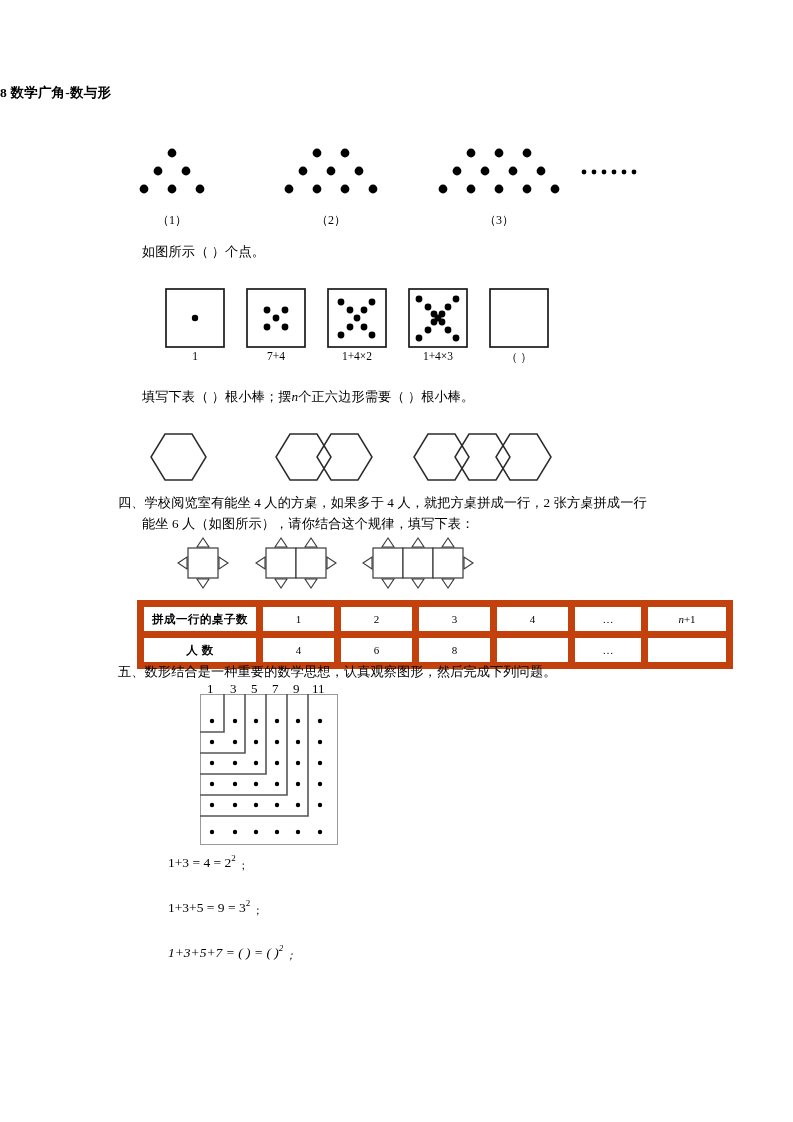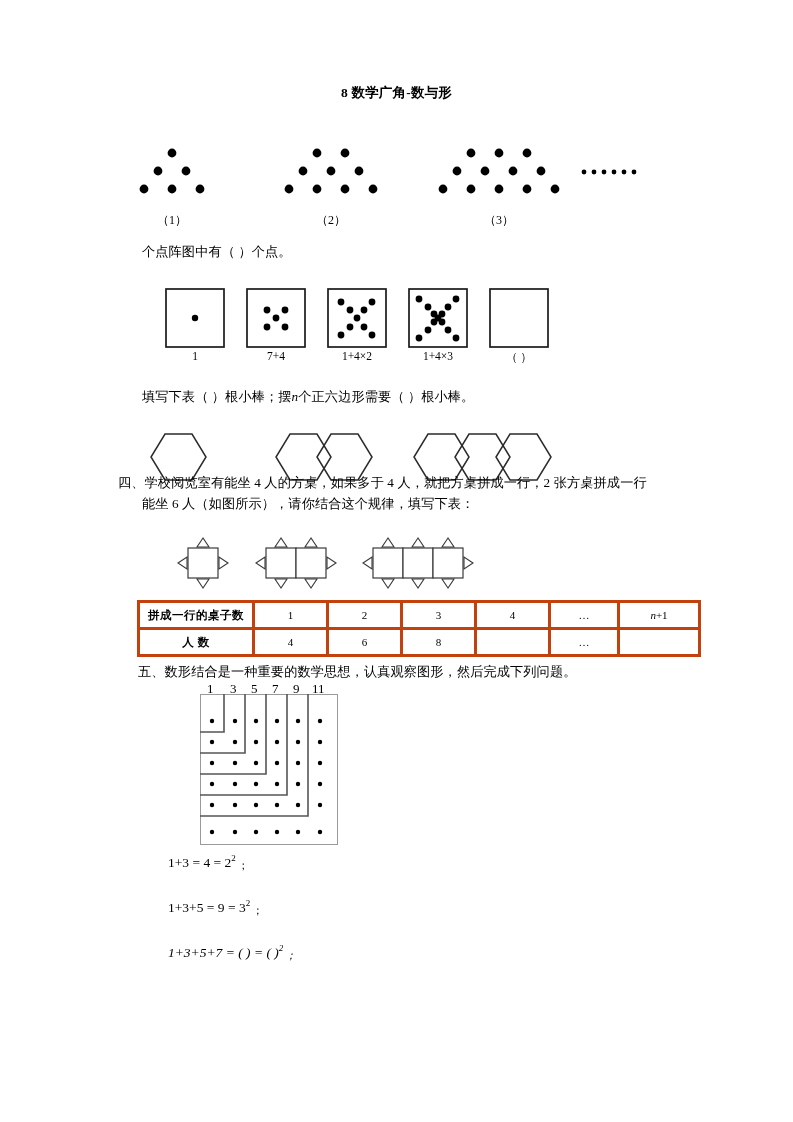--- a/index.html
+++ b/index.html
@@ -19,36 +19,36 @@
     position: absolute;
     left: 0; top: 0;
     width: 793px;
     height: 1122px;
   }
   .doc-title {
     position: absolute;
     left: 0;
     top: 84px;
     width: 793px;
-    text-align: center;
+    text-align: left;
     font-size: 13.5px;
     font-weight: bold;
     letter-spacing: 0.2px;
   }
   .q-text {
     position: absolute;
     font-size: 13.2px;
     line-height: 21px;
     letter-spacing: 0.1px;
   }
   .q1 { left: 118px; top: 116px; width: 570px; }
   .q2 { left: 118px; top: 241px; width: 572px; }
   .q3 { left: 118px; top: 386px; width: 572px; }
-  .q4 { left: 118px; top: 472px; width: 572px; }
-  .q5 { left: 118px; top: 661px; width: 572px; margin-left: 20px; }
+  .q4 { left: 118px; top: 492px; width: 572px; }
+  .q5 { left: 118px; top: 661px; width: 572px; }
   .indent { display: block; padding-left: 24px; }
   .ital { font-style: italic; font-family: "Liberation Serif", serif; }
 
   
   .fig1 { position: absolute; left: 118px; top: 140px; width: 570px; height: 95px; }
   .fig-caption {
     position: absolute;
     font-size: 12px;
     text-align: center;
     width: 60px;
@@ -73,21 +73,21 @@
 
   
   .dtable {
     position: absolute;
     left: 137px;
     top: 600px;
     border-collapse: collapse;
     font-size: 11px;
   }
   .dtable td {
-    border: 3px solid #c2410c;
+    border: 7px solid #c2410c;
     height: 24px;
     text-align: center;
     vertical-align: middle;
     padding: 0 2px;
   }
   .dtable td.rowhead {
     width: 108px;
     font-size: 11.5px;
     font-weight: bold;
     letter-spacing: 0.5px;
@@ -173,21 +173,21 @@
         <circle cx="506" cy="32" r="2.4" fill="#000"></circle>
         <circle cx="516" cy="32" r="2.4" fill="#000"></circle>
       </g>
     </svg>
     <div class="fig-caption" style="left:24px; top:72px;">（1）</div>
     <div class="fig-caption" style="left:183px; top:72px;">（2）</div>
     <div class="fig-caption" style="left:351px; top:72px;">（3）</div>
   </div>
 
   <div class="q-text q2">
-    <span class="indent">个点阵图中有（        ）个点。</span>
+    <span class="indent">如图所示（        ）个点。</span>
   </div>
 
   <div class="fig2">
     <svg width="570" height="84">
 
       <g>
         <rect x="48" y="1" width="58" height="58" fill="#fff" stroke="#1a1a1a" stroke-width="1.7"></rect>
         <circle cx="77" cy="30" r="3.2" fill="#000"></circle>
       </g>
 

